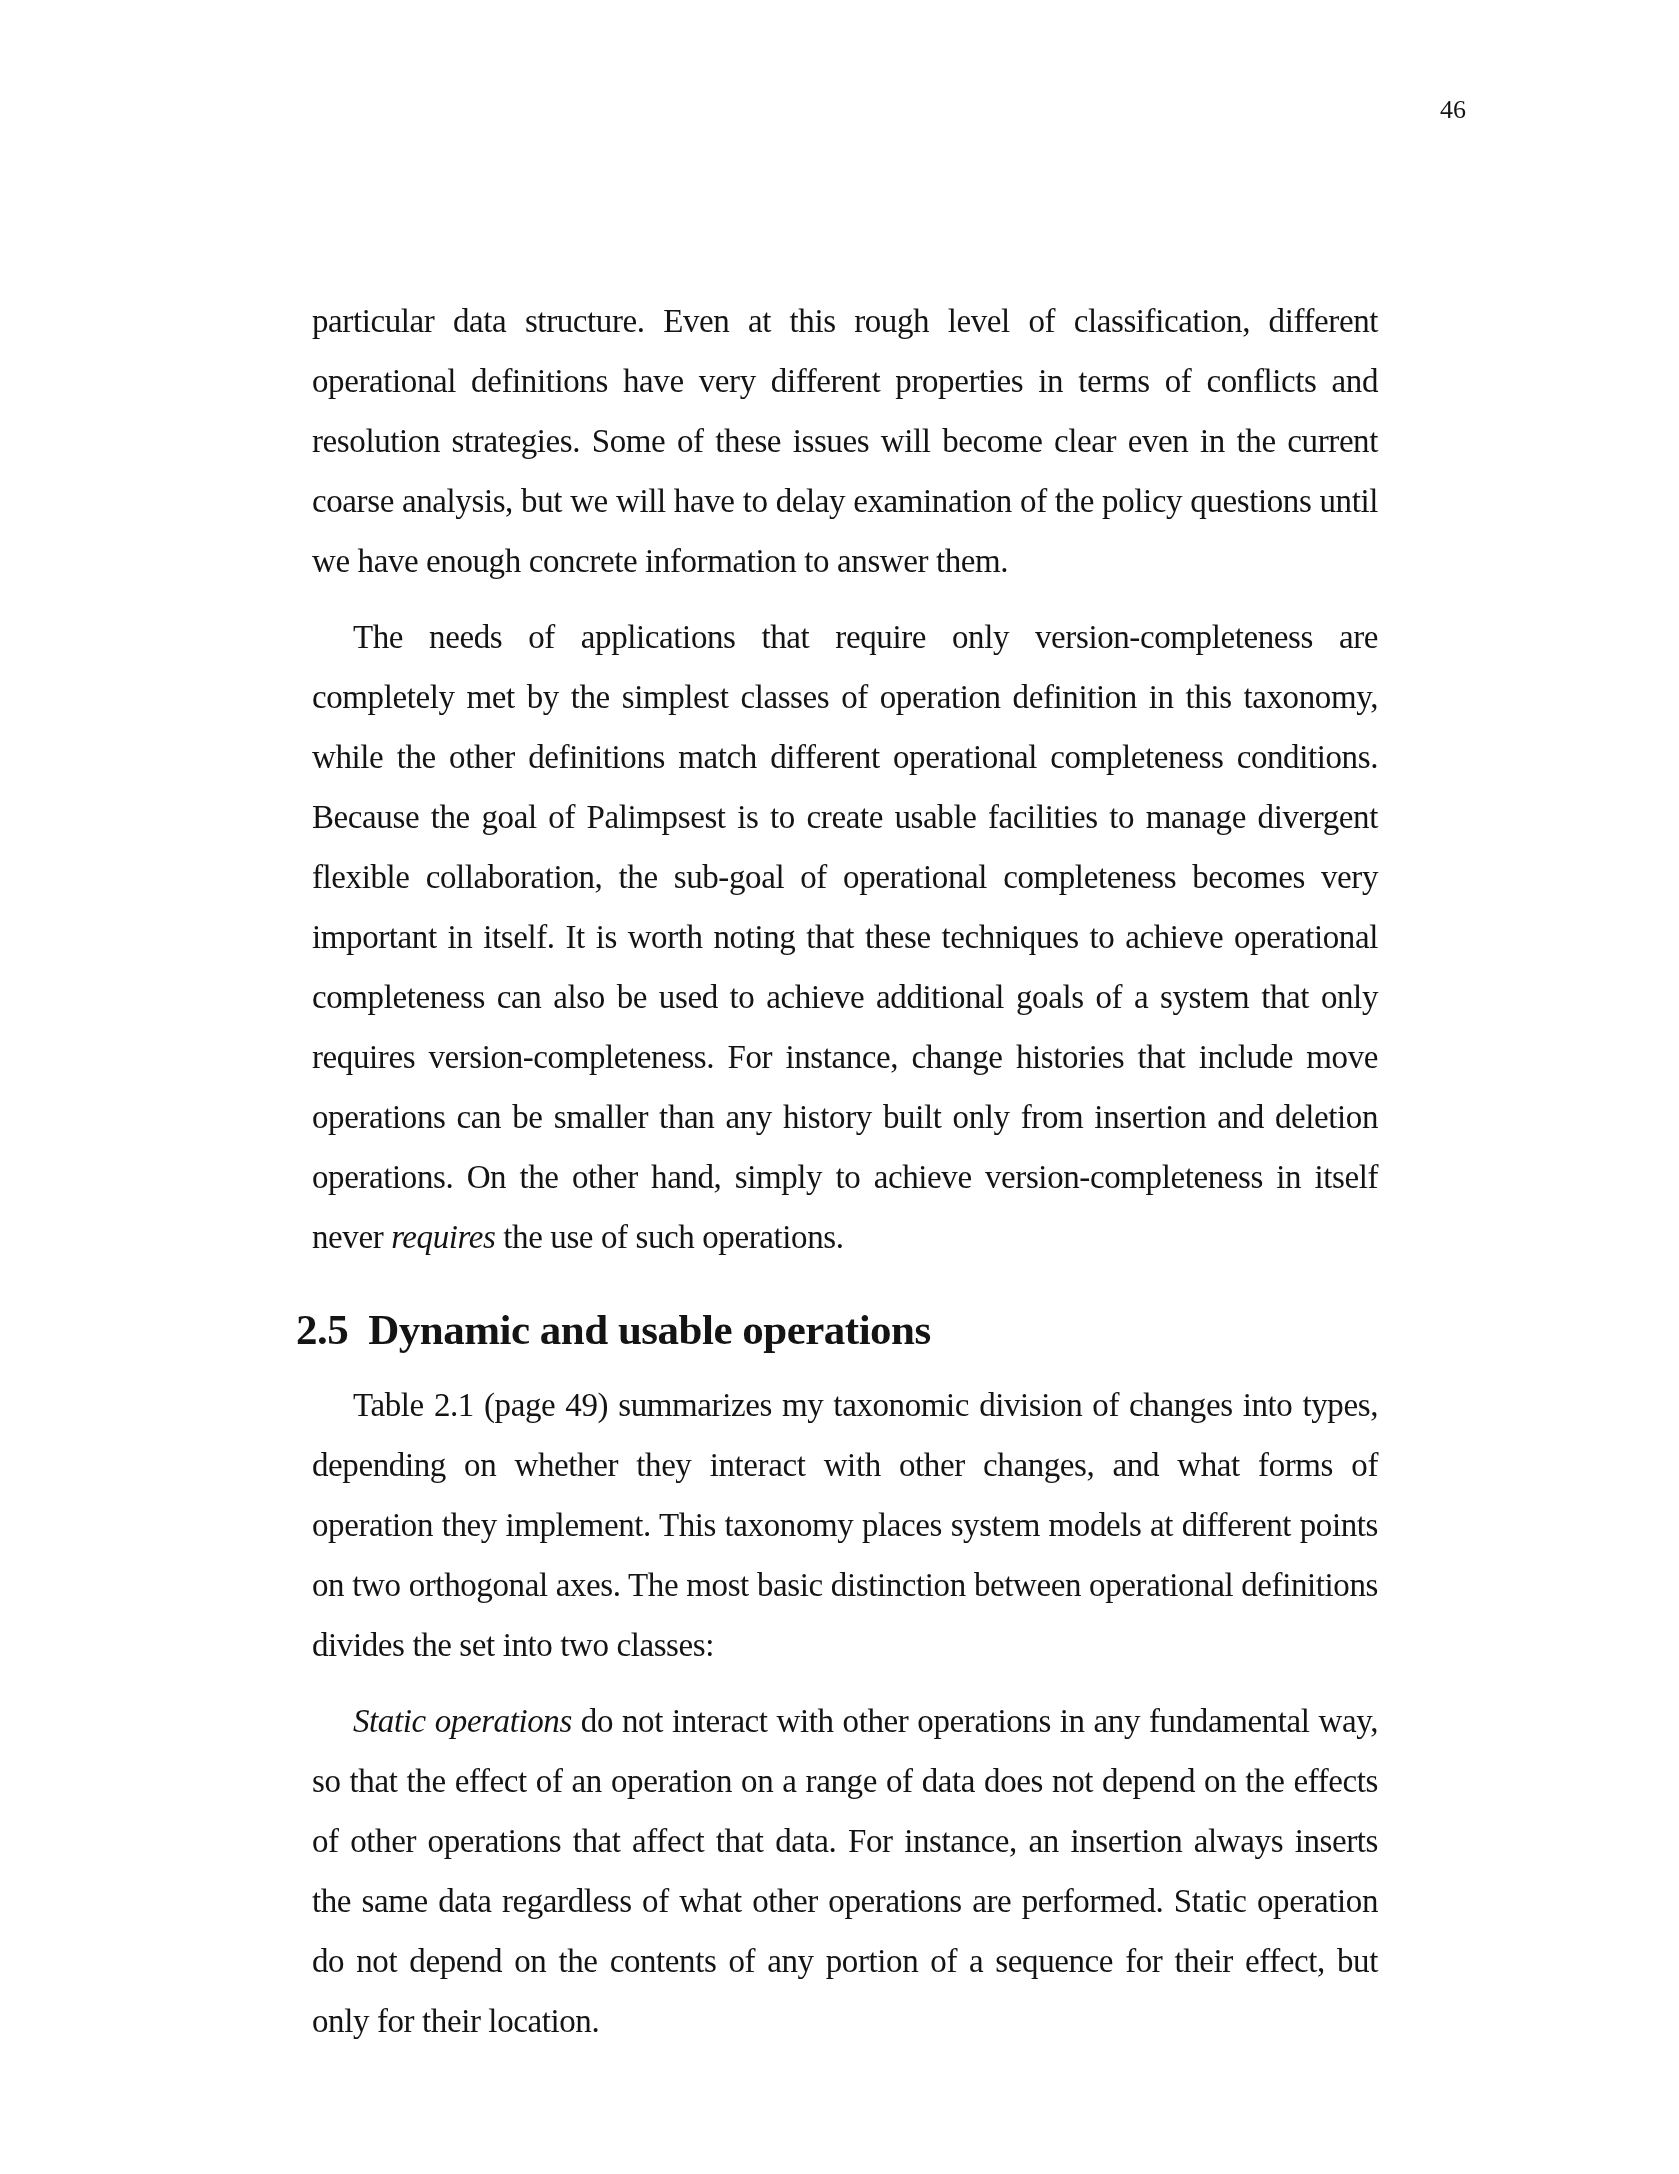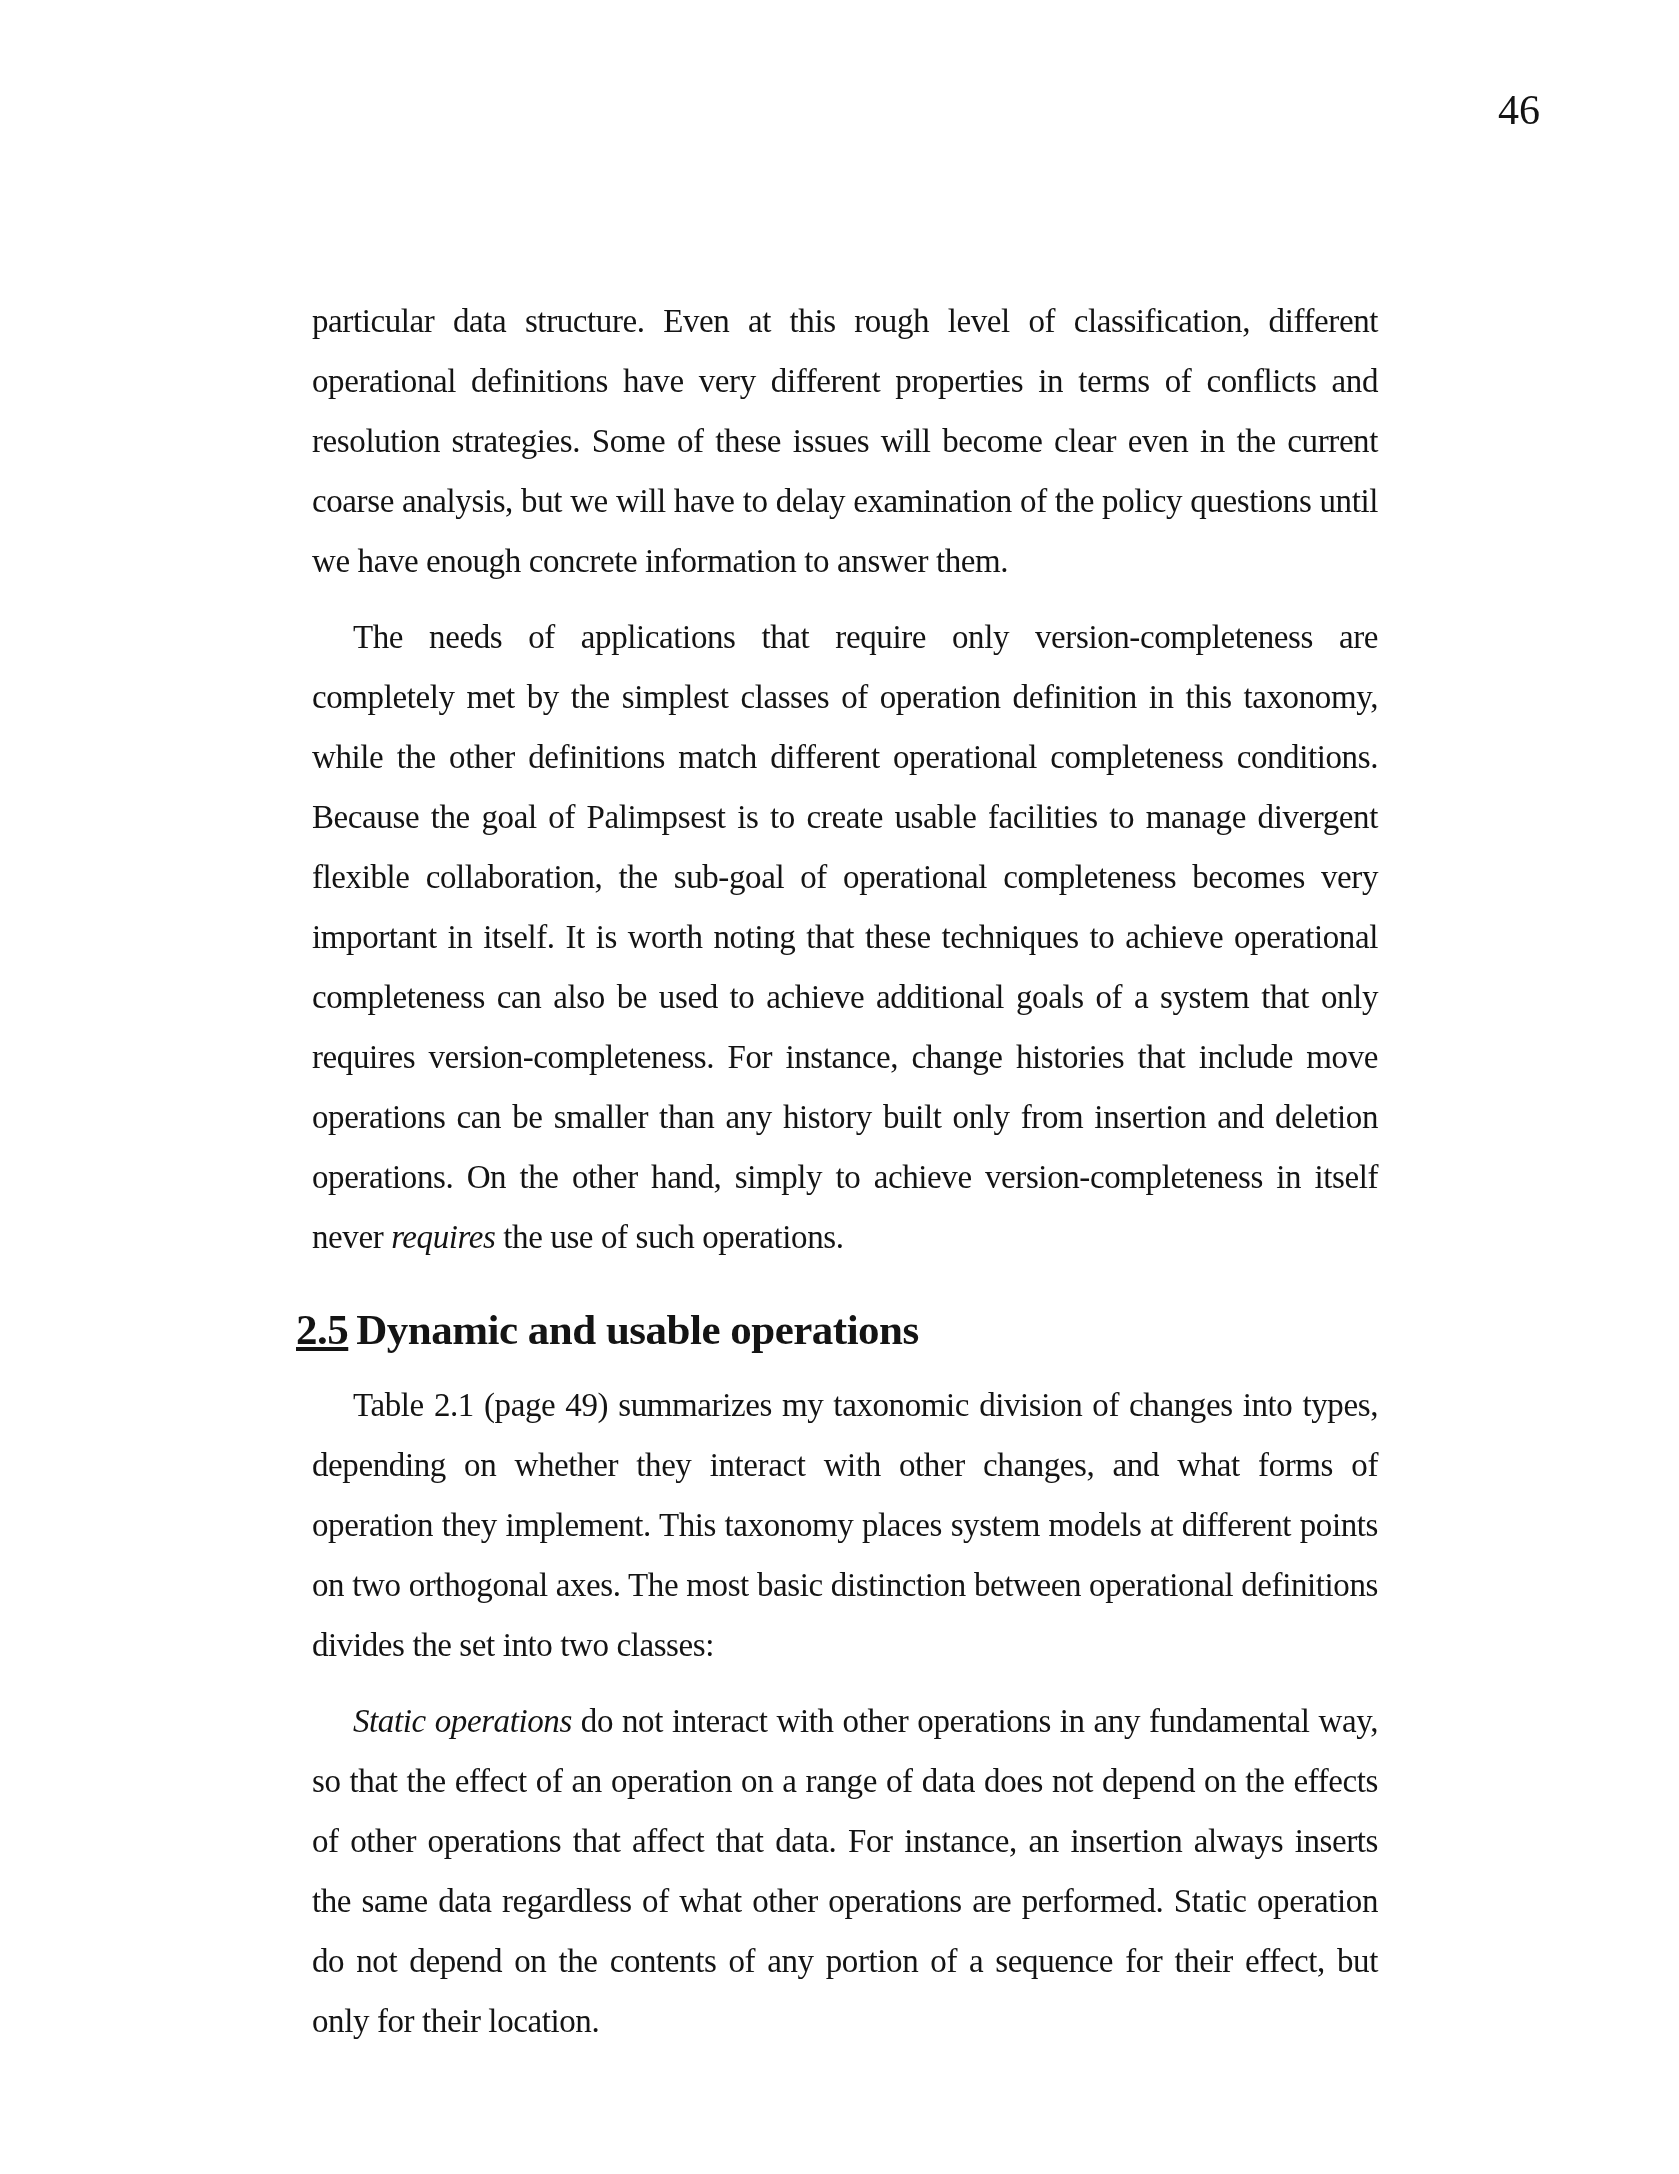--- a/index.html
+++ b/index.html
@@ -12,22 +12,22 @@
     width: 1680px;
     height: 2174px;
     background: #ffffff;
     overflow: hidden;
     font-family: "Liberation Serif", serif;
     color: #141414;
   }
   .page-number {
     position: absolute;
     top: 90px;
-    left: 1498px;
-    font-size: 42px;
+    left: 1440px;
+    font-size: 26px;
     line-height: 40px;
     letter-spacing: 0;
   }
   .text-block {
     position: absolute;
     left: 296px;
     top: 275px;
     width: 1098px;
     font-size: 33px;
     line-height: 60px;
@@ -47,22 +47,21 @@
     margin: 36px 0 19px 0;
     padding: 0;
     font-size: 43px;
     line-height: 53px;
     font-weight: 700;
     letter-spacing: -0.5px;
     text-align: left;
     text-indent: 0;
   }
   .heading .sec-num {
-    margin-right: 8px;
-    text-decoration: underline;
+    margin-right: 20px;
   }
 </style>
 </head>
 <body>
 
 <div class="page">
   <div class="page-number">46</div>
 
   <main class="text-block">
     <p class="para noindent"><span>particular data structure. Even at this rough level of classification, different operational definitions have very different properties in terms of conflicts and resolution strategies. Some of these issues will become clear even in the current coarse analysis, but we will have to delay examination of the policy questions until we have enough concrete information to answer them.</span></p>

